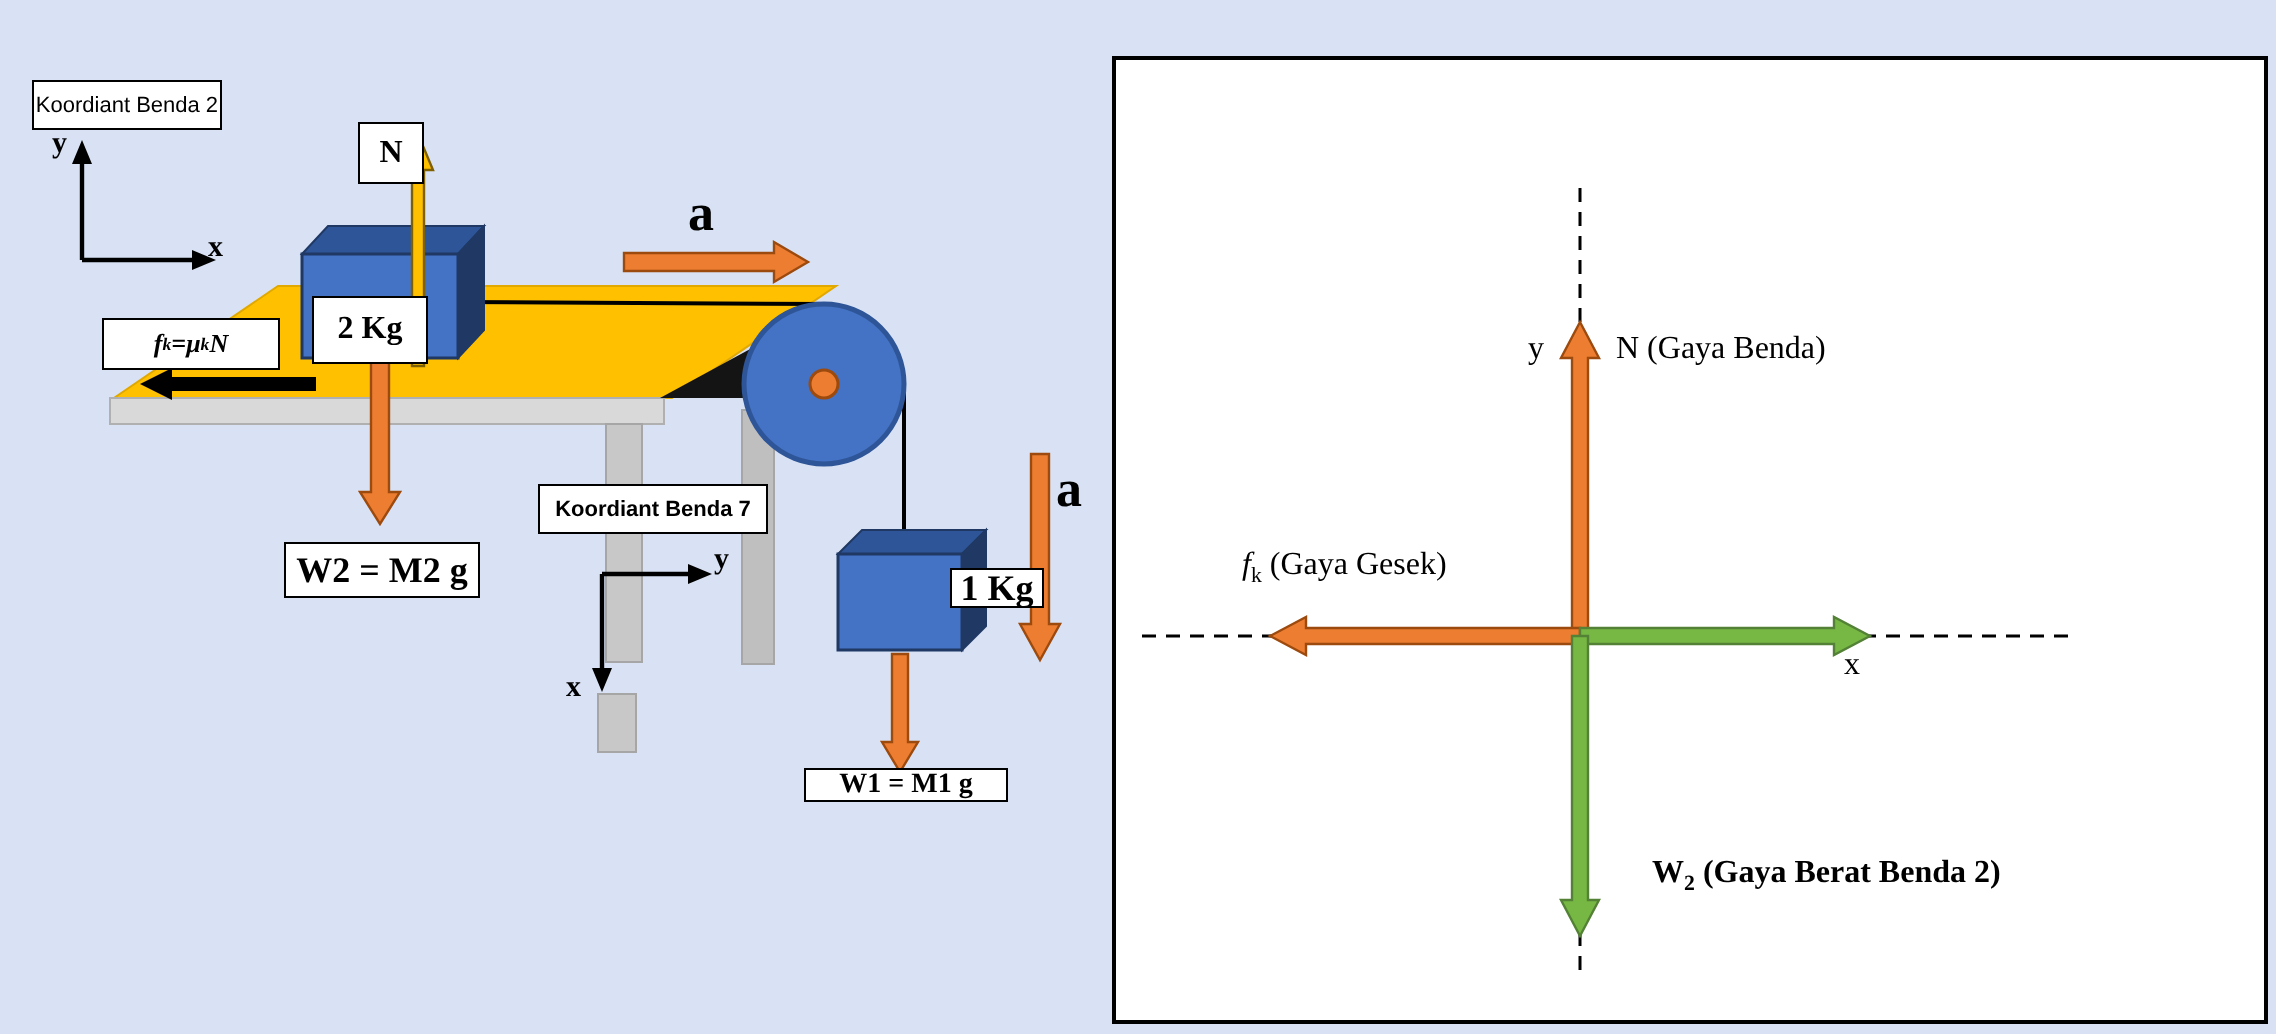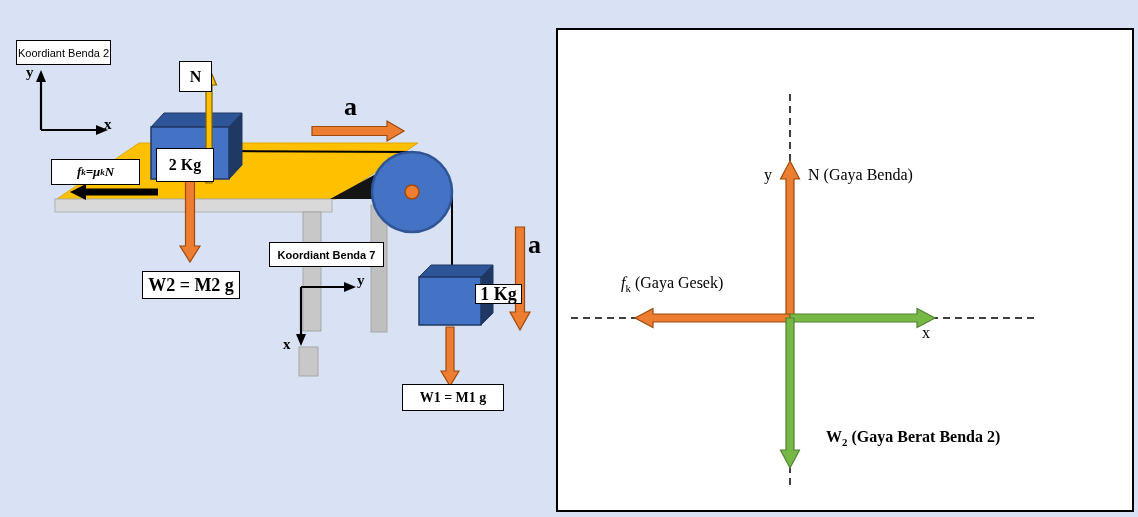--- a/index.html
+++ b/index.html
@@ -93,21 +93,21 @@
     <sub>k</sub>
     <span> N</span>
 </div>
 <div class="boxlabel" style="left:156px;top:137px;width:58px;height:34px;font-size:16px;font-weight:bold;margin-top:11px;">2 Kg</div>
 <div class="boxlabel" style="left:142px;top:271px;width:98px;height:28px;font-size:18px;font-weight:bold;">W2 = M2 g</div>
 <div class="boxlabel sans" style="left:269px;top:242px;width:115px;height:25px;font-size:11px;font-weight:bold;">Koordiant Benda 7</div>
 <div class="abs axis-label" style="left:357px;top:272px;">y</div>
 <div class="abs axis-label" style="left:283px;top:336px;">x</div>
 <div class="boxlabel" style="left:427px;top:284px;width:47px;height:20px;font-size:18px;font-weight:bold;margin-left:48px;">1 Kg</div>
 <div class="abs accel-label" style="left:528px;top:230px;">a</div>
-<div class="boxlabel" style="left:402px;top:384px;width:102px;height:27px;font-size:14px;font-weight:bold;">W1 = M1 g</div>
+<div class="boxlabel" style="left:402px;top:384px;width:102px;height:17px;font-size:14px;font-weight:bold;">W1 = M1 g</div>
 
 <div class="right-panel">
   <svg class="abs" style="left:0;top:0;" width="574" height="480" viewBox="0 0 574 480">
     <line x1="232" y1="64" x2="232" y2="460" stroke="#000" stroke-width="1.5" stroke-dasharray="7 5"></line>
     <line x1="13" y1="288" x2="478" y2="288" stroke="#000" stroke-width="1.5" stroke-dasharray="7 5"></line>
     <polygon points="228,288 228,149 222.5,149 232,131 241.5,149 236,149 236,288" fill="#ed7d31" stroke="#9c4a0e" stroke-width="1.2"></polygon>
     <polygon points="232,284 95,284 95,278.5 77,288 95,297.5 95,292 232,292" fill="#ed7d31" stroke="#9c4a0e" stroke-width="1.2"></polygon>
     <polygon points="232,284 359,284 359,278.5 377,288 359,297.5 359,292 232,292" fill="#76b843" stroke="#538135" stroke-width="1.2"></polygon>
     <polygon points="228,288 228,420 222.5,420 232,438 241.5,420 236,420 236,288" fill="#76b843" stroke="#538135" stroke-width="1.2"></polygon>
   </svg>

